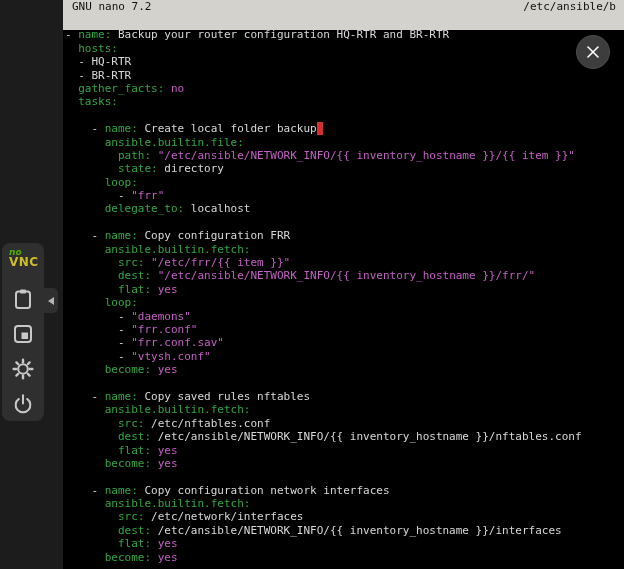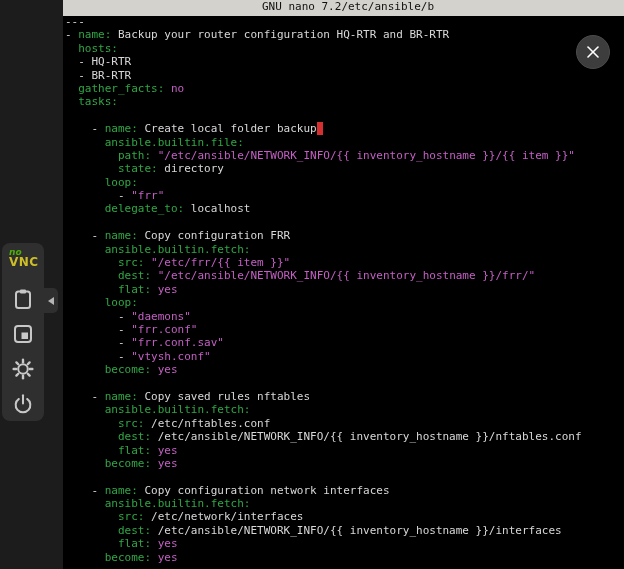--- a/index.html
+++ b/index.html
@@ -11,24 +11,24 @@
   .panel{position:absolute;left:2px;top:243px;width:42px;height:178px;background:var(--panel-bg,#2f2f2f);border-radius:8px;}
   .logo{position:absolute;left:7px;top:4px;line-height:10px;}
   .logo-no{font-family:"DejaVu Sans",sans-serif;font-style:italic;font-weight:bold;font-size:9px;color:var(--logo-no,#4fae07);}
   .logo-vnc{font-family:"DejaVu Sans",sans-serif;font-weight:bold;font-size:12px;letter-spacing:.5px;color:var(--logo-vnc,#cdbf25);}
   .vbtn{position:absolute;left:9px;width:24px;height:24px;display:flex;align-items:center;justify-content:center;cursor:pointer;}
   .handle{position:absolute;left:44px;top:288px;width:14px;height:25px;background:var(--panel-bg,#2f2f2f);
           border-radius:0 5px 5px 0;display:flex;align-items:center;justify-content:center;cursor:pointer;}
   .tri{width:0;height:0;border-top:4px solid transparent;border-bottom:4px solid transparent;border-right:6px solid #b5b5b5;}
   
   .terminal{position:absolute;left:63px;top:0;width:561px;height:569px;background:var(--terminal-bg,#000);}
-  .titlebar{position:absolute;left:0;top:0;width:100%;height:16px;background:var(--titlebar-bg,#d4d2cd);
-            color:var(--titlebar-fg,#111);font-size:11px;line-height:14px;display:flex;justify-content:center;
+  .titlebar{position:absolute;left:0;top:0;width:100%;height:30px;background:var(--titlebar-bg,#d4d2cd);
+            color:var(--titlebar-fg,#111);font-size:11px;line-height:14px;display:flex;justify-content:space-between;
             padding-left:9px;box-sizing:border-box;overflow:hidden;white-space:nowrap;}
-  .tb-right{padding-right:0;}
+  .tb-right{padding-right:8px;}
   .content{position:absolute;left:2px;top:15px;right:0;bottom:0;overflow:hidden;
            font-size:11px;white-space:pre;}
   .line{height:13.4px;line-height:13.4px;}
   .seg-p{color:var(--plain,#d8d8d8);}
   .seg-k{color:var(--key,#2fa744);margin-top:10px;}
   .seg-s{color:var(--str,#c45fc4);}
   .seg-cur{background:var(--cursor,#d62f2f);color:var(--cursor,#d62f2f);}
   
   .closebtn{position:absolute;left:576px;top:35px;width:34px;height:34px;border-radius:50%;
             background:#3d3d3d;border:1px solid #4b4b4b;box-sizing:border-box;

